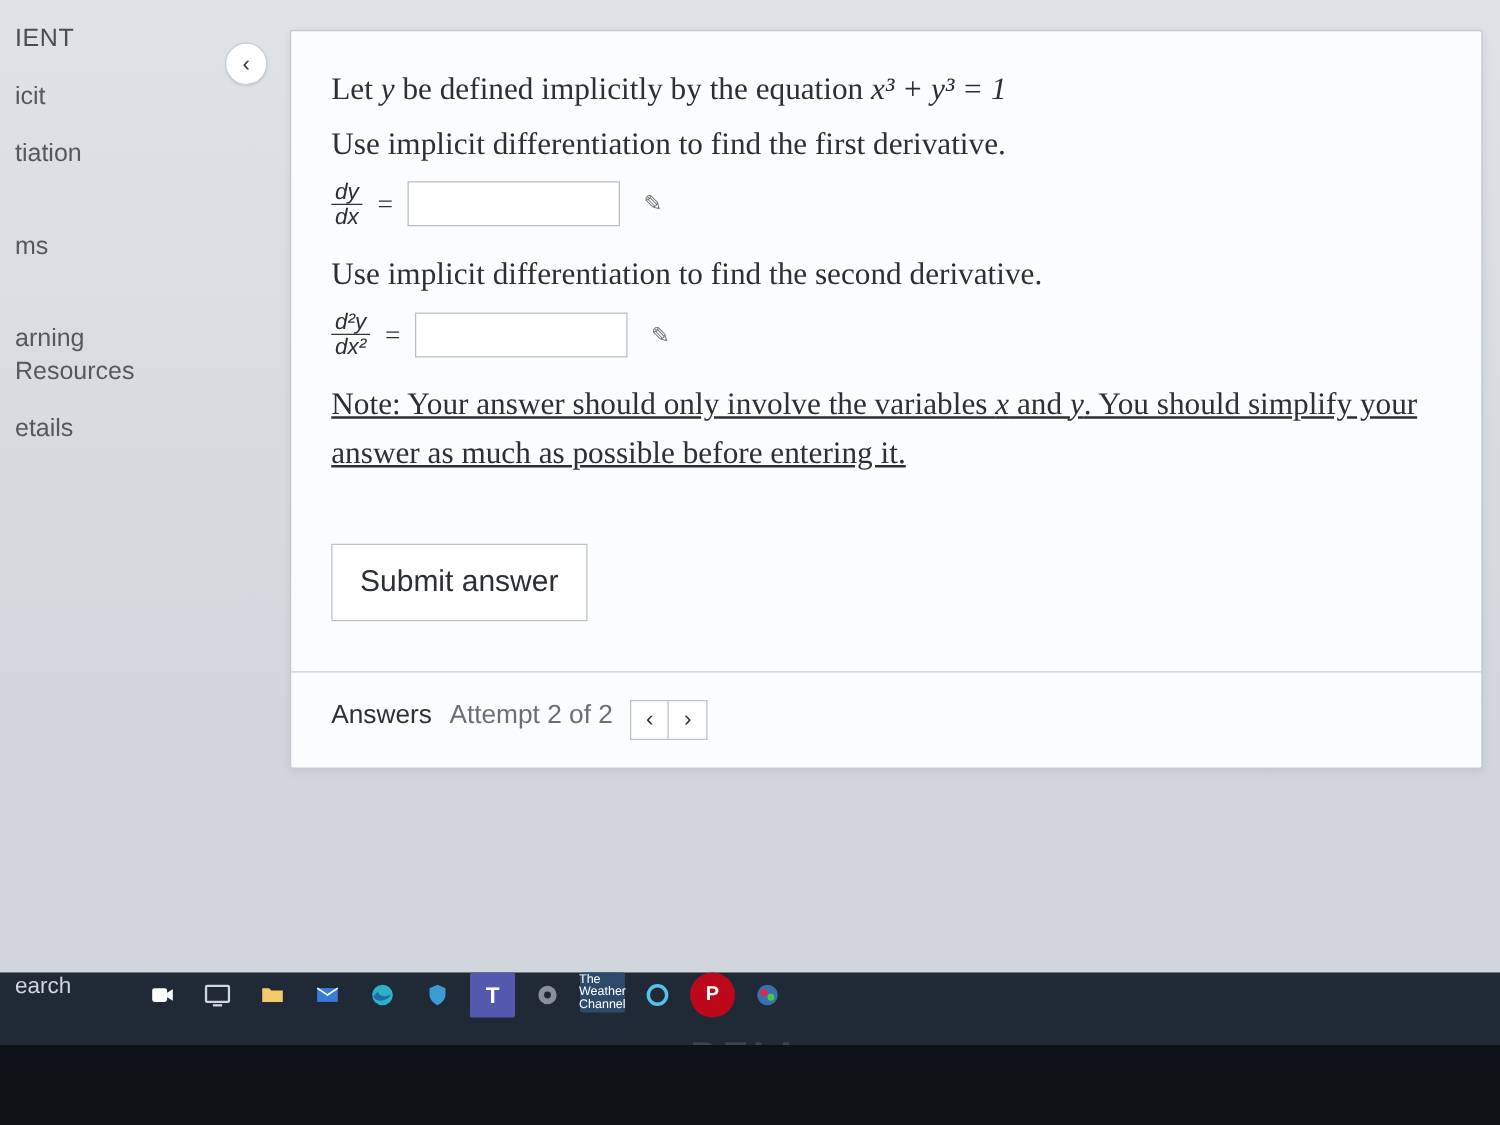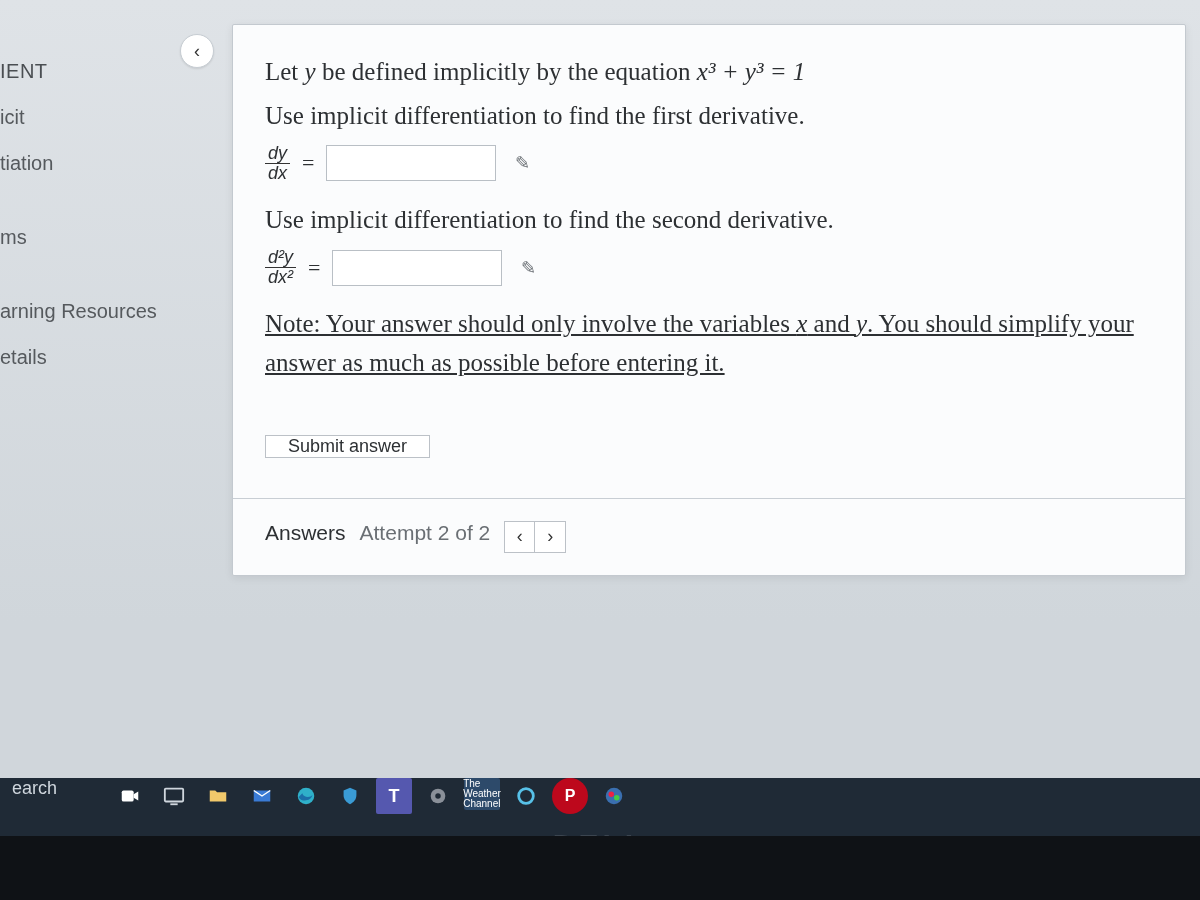--- a/index.html
+++ b/index.html
@@ -8,24 +8,23 @@
 
   .screen {
     flex: 1;
     display: flex;
     background: linear-gradient(180deg, #dfe3e7 0%, #d0d6db 80%);
     position: relative;
   }
 
   .sidebar {
     width: 170px;
-    padding: 8px 0;
+    padding: 8px 12px;
     font-size: 20px;
     color: #4a4e52;
-    margin-top: 40px;
   }
   .sidebar .item {
     padding: 10px 6px 10px 0;
     line-height: 1.3;
   }
   .sidebar .item.header { font-weight: 500; text-transform: uppercase; letter-spacing: 0.5px;}
   .sidebar .item:not(.header) { color: #55595d; }
   .spacer { height: 28px; }
 
   .back-btn {
@@ -97,22 +96,22 @@
     font-size: 25px;
     line-height: 1.55;
     margin: 8px 0 52px 0;
     text-decoration: underline;
   }
   .note .mi { font-style: italic; }
   .btn-row { display: flex; gap: 14px; margin-bottom: 40px; }
   .btn {
     border: 1px solid #bcc1c7;
     background: #fff;
-    font-size: 18px;
-    padding: 0 22px;
+    font-size: 24px;
+    padding: 16px 22px;
     color: #2d3033;
     cursor: pointer;
   }
   .answers-bar {
     margin: 0 -32px -40px -32px;
     border-top: 1px solid #c8ced4;
     padding: 22px 32px;
     display: flex;
     align-items: flex-start;
     gap: 14px;

